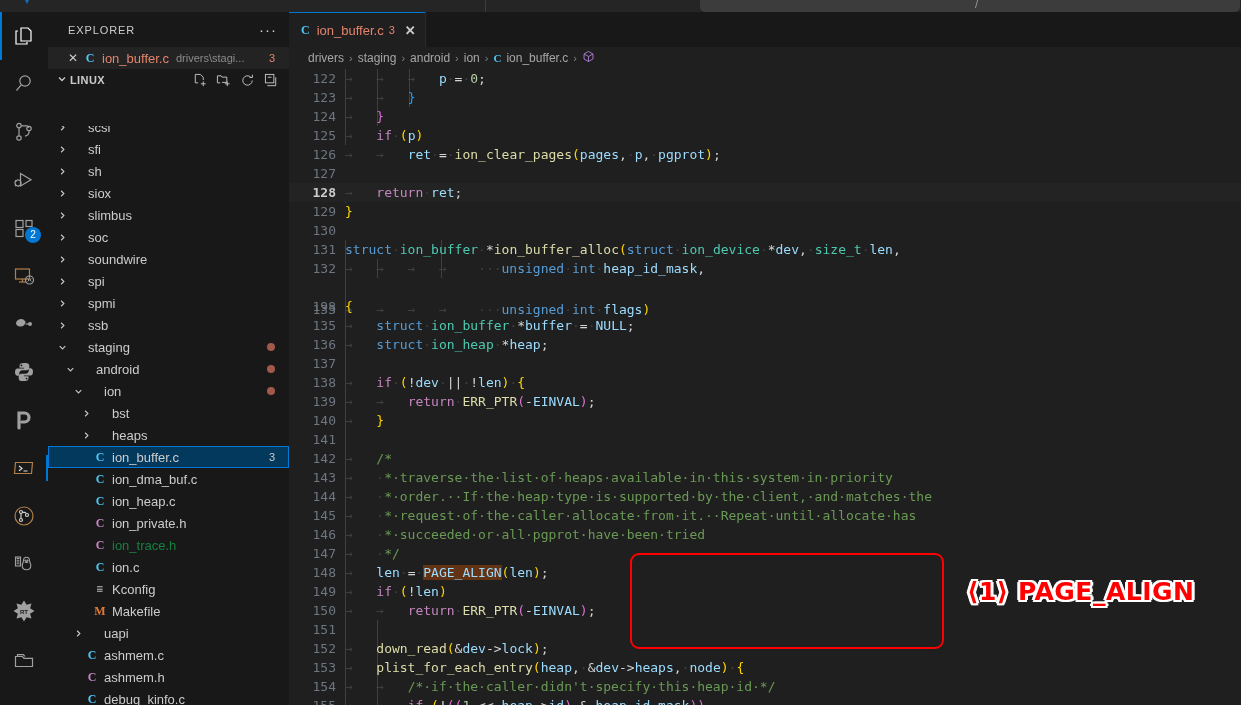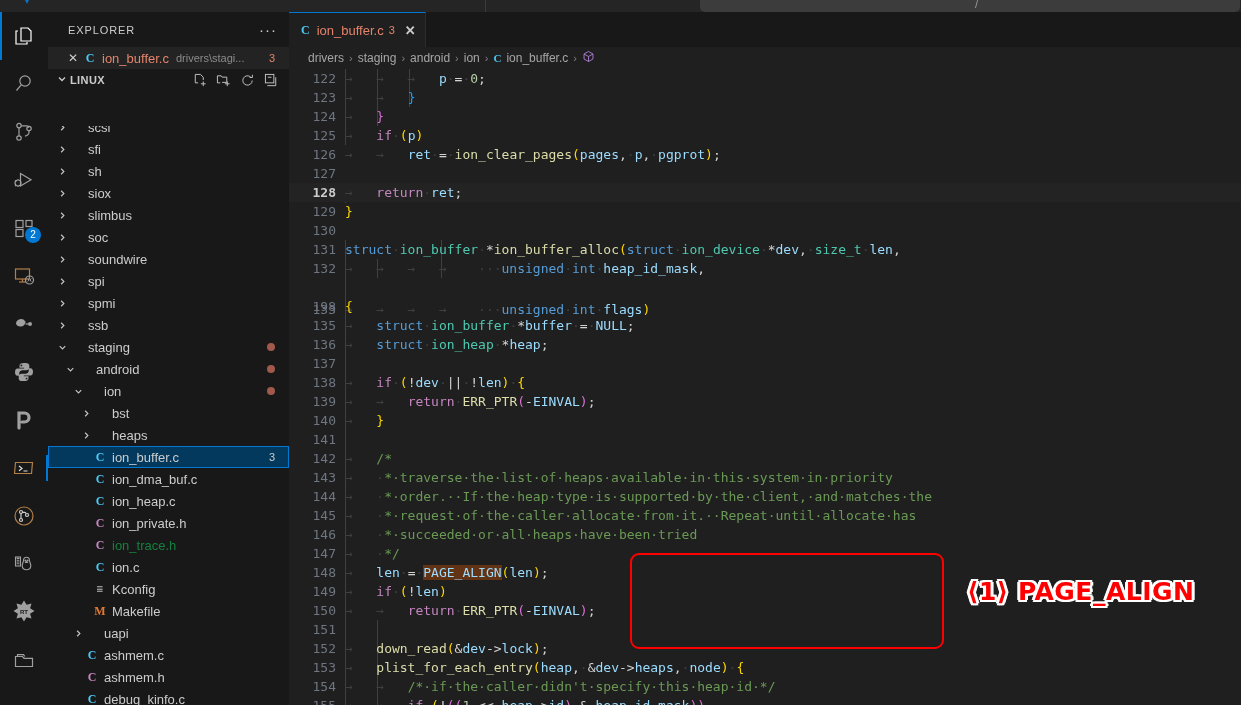--- a/index.html
+++ b/index.html
@@ -607,21 +607,21 @@
         <div class="cline" style="top: 266px;"><span class="gut">136</span><span class="ctext"><span class="ws">→&nbsp;&nbsp;&nbsp;</span><span class="kw">struct</span><span class="ws">·</span><span class="ty">ion_heap</span><span class="ws">·</span><span class="op">*</span><span class="va">heap</span><span class="op">;</span></span></div>
         <div class="cline" style="top: 285px;"><span class="gut">137</span><span class="ctext"></span></div>
         <div class="cline" style="top: 304px;"><span class="gut">138</span><span class="ctext"><span class="ws">→&nbsp;&nbsp;&nbsp;</span><span class="k">if</span><span class="ws">·</span><span class="p1">(</span><span class="op">!</span><span class="va">dev</span><span class="ws">·</span><span class="op">||</span><span class="ws">·</span><span class="op">!</span><span class="va">len</span><span class="p1">)</span><span class="ws">·</span><span class="p1">{</span></span></div>
         <div class="cline" style="top: 323px;"><span class="gut">139</span><span class="ctext"><span class="ws">→&nbsp;&nbsp;&nbsp;→&nbsp;&nbsp;&nbsp;</span><span class="k">return</span><span class="ws">·</span><span class="fn">ERR_PTR</span><span class="p2">(</span><span class="op">-</span><span class="mac">EINVAL</span><span class="p2">)</span><span class="op">;</span></span></div>
         <div class="cline" style="top: 342px;"><span class="gut">140</span><span class="ctext"><span class="ws">→&nbsp;&nbsp;&nbsp;</span><span class="p1">}</span></span></div>
         <div class="cline" style="top: 361px;"><span class="gut">141</span><span class="ctext"></span></div>
         <div class="cline" style="top: 380px;"><span class="gut">142</span><span class="ctext"><span class="ws">→&nbsp;&nbsp;&nbsp;</span><span class="cm">/*</span></span></div>
         <div class="cline" style="top: 399px;"><span class="gut">143</span><span class="ctext"><span class="ws">→&nbsp;&nbsp;&nbsp;·</span><span class="cm">*·traverse·the·list·of·heaps·available·in·this·system·in·priority</span></span></div>
         <div class="cline" style="top: 418px;"><span class="gut">144</span><span class="ctext"><span class="ws">→&nbsp;&nbsp;&nbsp;·</span><span class="cm">*·order.··If·the·heap·type·is·supported·by·the·client,·and·matches·the</span></span></div>
         <div class="cline" style="top: 437px;"><span class="gut">145</span><span class="ctext"><span class="ws">→&nbsp;&nbsp;&nbsp;·</span><span class="cm">*·request·of·the·caller·allocate·from·it.··Repeat·until·allocate·has</span></span></div>
-        <div class="cline" style="top: 456px;"><span class="gut">146</span><span class="ctext"><span class="ws">→&nbsp;&nbsp;&nbsp;·</span><span class="cm">*·succeeded·or·all·heaps·have·been·tried</span></span></div>
+        <div class="cline" style="top: 456px;"><span class="gut">146</span><span class="ctext"><span class="ws">→&nbsp;&nbsp;&nbsp;·</span><span class="cm">*·succeeded·or·all·pgprot·have·been·tried</span></span></div>
         <div class="cline" style="top: 475px;"><span class="gut">147</span><span class="ctext"><span class="ws">→&nbsp;&nbsp;&nbsp;·</span><span class="cm">*/</span></span></div>
         <div class="cline" style="top: 494px;"><span class="gut">148</span><span class="ctext"><span class="ws">→&nbsp;&nbsp;&nbsp;</span><span class="va">len</span><span class="ws">·</span><span class="op">=</span><span class="ws">·</span><span class="sel-tok">PAGE_ALIGN</span><span class="p1">(</span><span class="va">len</span><span class="p1">)</span><span class="op">;</span></span></div>
         <div class="cline" style="top: 513px;"><span class="gut">149</span><span class="ctext"><span class="ws">→&nbsp;&nbsp;&nbsp;</span><span class="k">if</span><span class="ws">·</span><span class="p1">(</span><span class="op">!</span><span class="va">len</span><span class="p1">)</span></span></div>
         <div class="cline" style="top: 532px;"><span class="gut">150</span><span class="ctext"><span class="ws">→&nbsp;&nbsp;&nbsp;→&nbsp;&nbsp;&nbsp;</span><span class="k">return</span><span class="ws">·</span><span class="fn">ERR_PTR</span><span class="p2">(</span><span class="op">-</span><span class="mac">EINVAL</span><span class="p2">)</span><span class="op">;</span></span></div>
         <div class="cline" style="top: 551px;"><span class="gut">151</span><span class="ctext"></span></div>
         <div class="cline" style="top: 570px;"><span class="gut">152</span><span class="ctext"><span class="ws">→&nbsp;&nbsp;&nbsp;</span><span class="fn">down_read</span><span class="p1">(</span><span class="op">&amp;</span><span class="va">dev</span><span class="op">-&gt;</span><span class="va">lock</span><span class="p1">)</span><span class="op">;</span></span></div>
         <div class="cline" style="top: 589px;"><span class="gut">153</span><span class="ctext"><span class="ws">→&nbsp;&nbsp;&nbsp;</span><span class="fn">plist_for_each_entry</span><span class="p1">(</span><span class="va">heap</span><span class="op">,</span><span class="ws">·</span><span class="op">&amp;</span><span class="va">dev</span><span class="op">-&gt;</span><span class="va">heaps</span><span class="op">,</span><span class="ws">·</span><span class="va">node</span><span class="p1">)</span><span class="ws">·</span><span class="p1">{</span></span></div>
         <div class="cline" style="top: 608px;"><span class="gut">154</span><span class="ctext"><span class="ws">→&nbsp;&nbsp;&nbsp;→&nbsp;&nbsp;&nbsp;</span><span class="cm">/*·if·the·caller·didn't·specify·this·heap·id·*/</span></span></div>
         <div class="cline" style="top: 627px;"><span class="gut">155</span><span class="ctext"><span class="ws">→&nbsp;&nbsp;&nbsp;→&nbsp;&nbsp;&nbsp;</span><span class="k">if</span><span class="ws">·</span><span class="p1">(</span><span class="op">!</span><span class="p2">((</span><span class="num">1</span><span class="ws">·</span><span class="op">&lt;&lt;</span><span class="ws">·</span><span class="va">heap</span><span class="op">-&gt;</span><span class="va">id</span><span class="p2">)</span><span class="ws">·</span><span class="op">&amp;</span><span class="ws">·</span><span class="va">heap_id_mask</span><span class="p2">))</span></span></div>
       </div>

